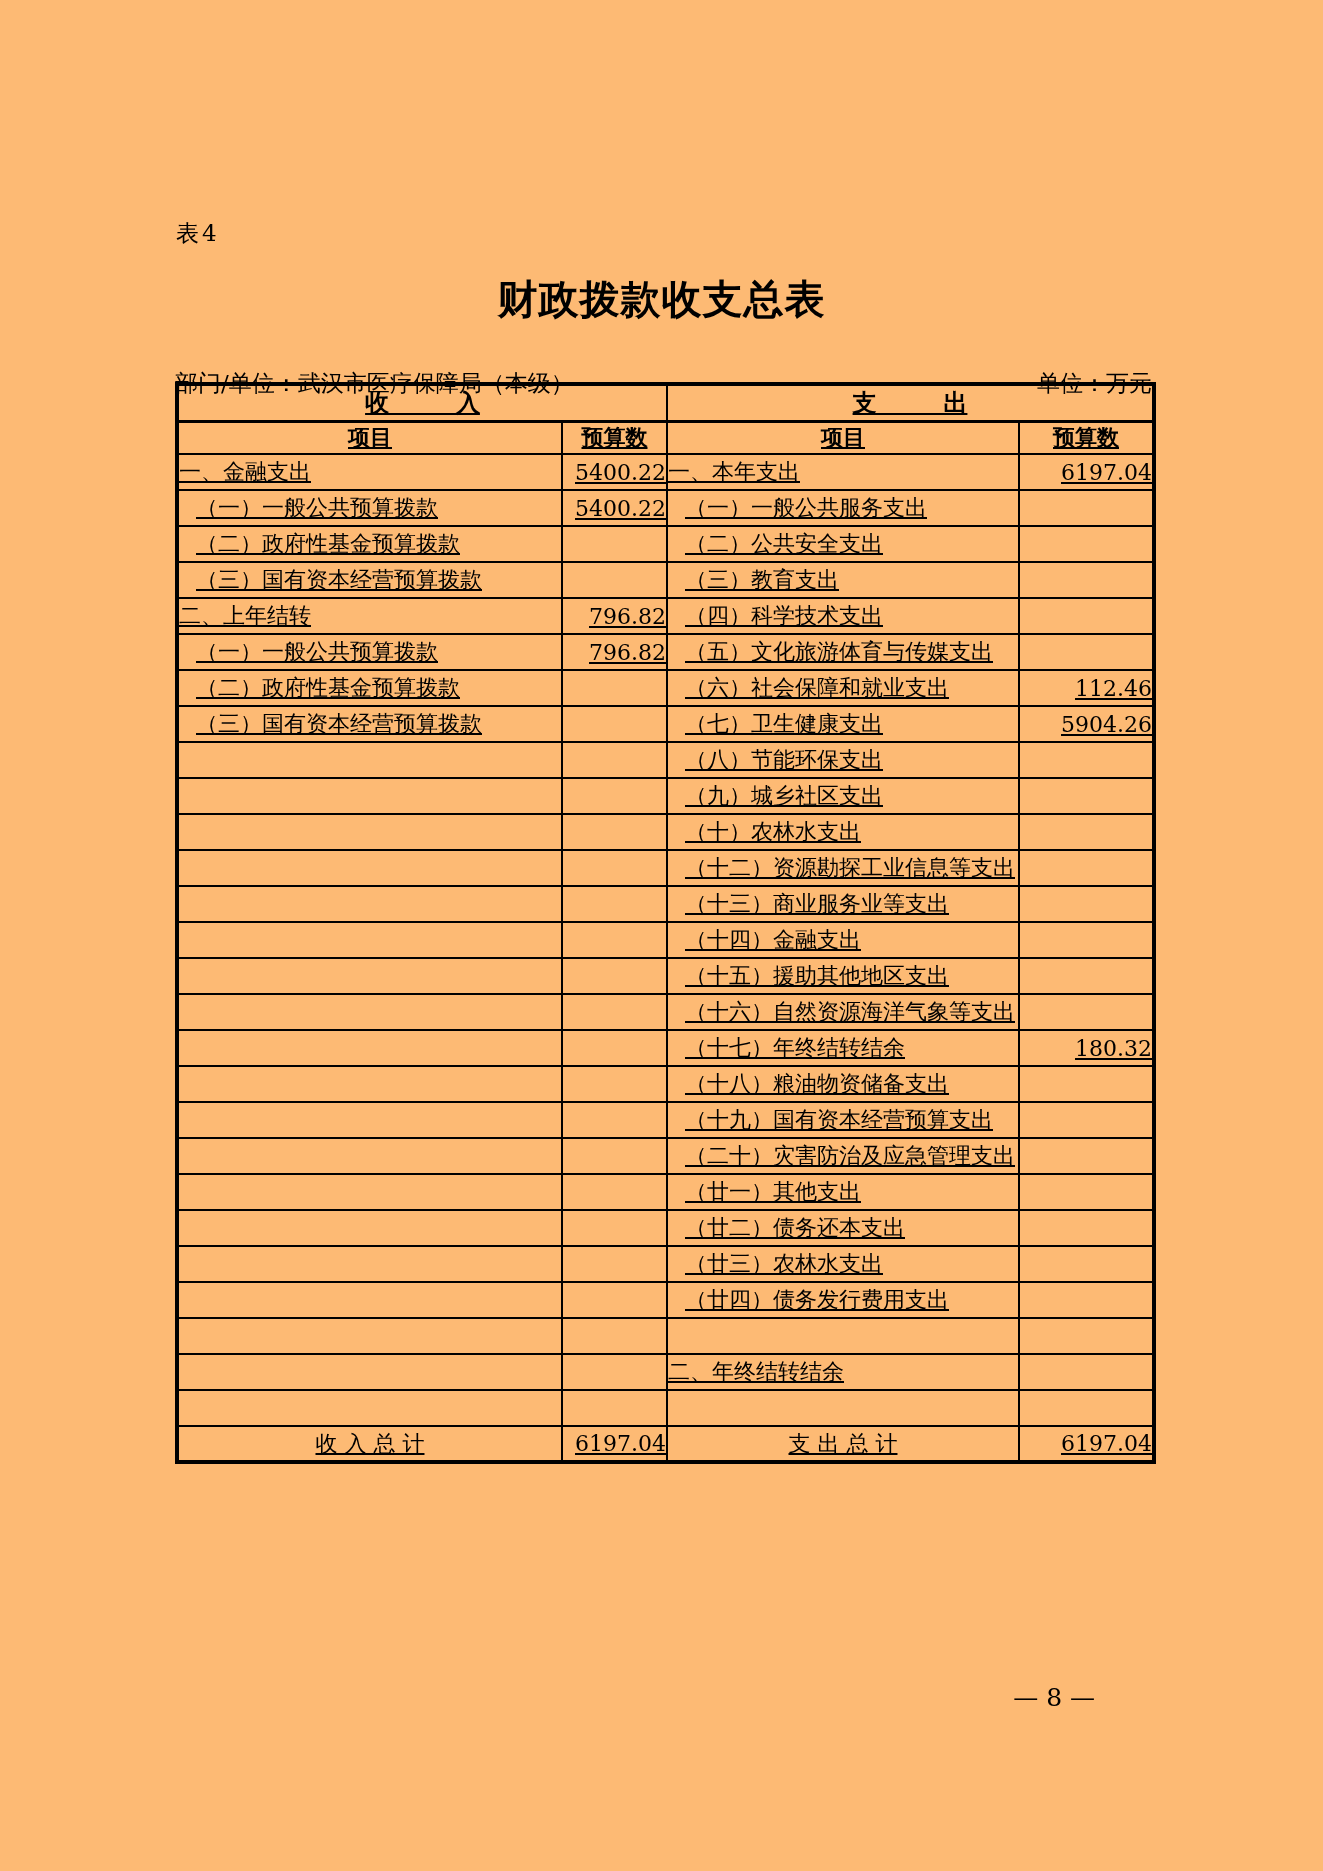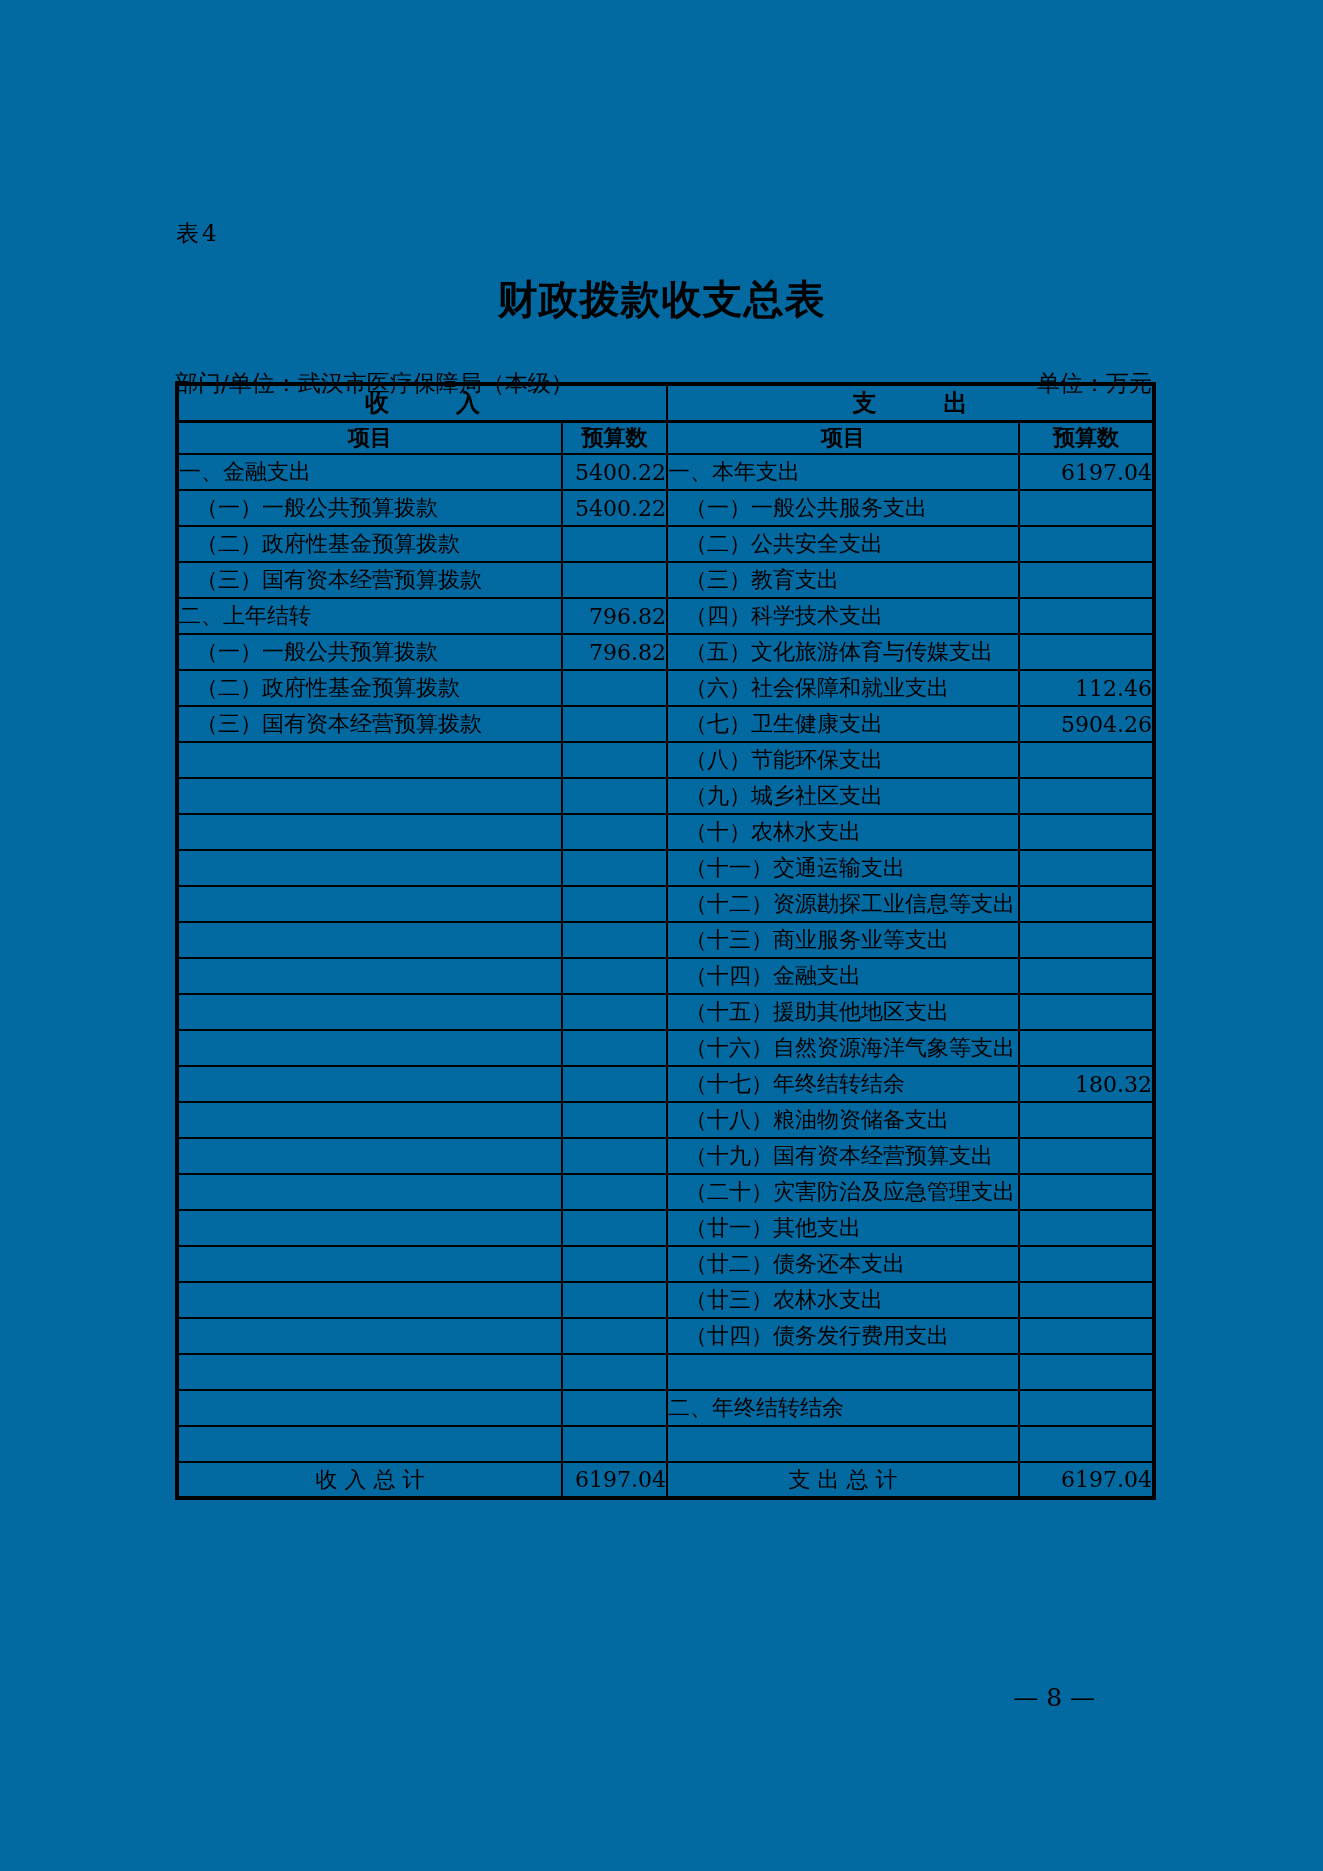--- a/index.html
+++ b/index.html
@@ -1,21 +1,21 @@
 <!DOCTYPE html>
 <html><head>
 <meta charset="utf-8">
 <style>
   html, body { margin: 0; padding: 0; background: #888; }
   .page {
     position: relative;
     width: 1323px;
     height: 1871px;
     margin: 0 auto;
-    background: #0369a1;
+    background: #fdba74;
     color: #000;
     font-family: "DejaVu Serif", "Liberation Serif", serif;
     overflow: hidden;
   }
   .table-label {
     position: absolute;
     left: 176px;
     top: 218px;
     font-size: 23px;
     letter-spacing: 3px;
@@ -42,20 +42,21 @@
     margin-top: 23px;
   }
   table.budget-table {
     position: absolute;
     left: 175px;
     top: 382px;
     width: 977px;
     border-collapse: collapse;
     table-layout: fixed;
     font-size: 22px;
+    text-decoration: underline;
   }
   table.budget-table td, table.budget-table th {
     border: 2px solid #000;
     padding: 0;
     overflow: hidden;
     white-space: nowrap;
     font-weight: normal;
     vertical-align: middle;
   }
   
@@ -175,26 +176,20 @@
         </tr>
         <tr>
           <td class="item-cell"></td>
           <td class="num-cell"></td>
           <td class="item-cell half-divider sub">（十）农林水支出</td>
           <td class="num-cell"></td>
         </tr>
         <tr>
           <td class="item-cell"></td>
           <td class="num-cell"></td>
-          <td class="item-cell half-divider sub">（十一）交通运输支出</td>
-          <td class="num-cell"></td>
-        </tr>
-        <tr>
-          <td class="item-cell"></td>
-          <td class="num-cell"></td>
           <td class="item-cell half-divider sub">（十二）资源勘探工业信息等支出</td>
           <td class="num-cell"></td>
         </tr>
         <tr>
           <td class="item-cell"></td>
           <td class="num-cell"></td>
           <td class="item-cell half-divider sub">（十三）商业服务业等支出</td>
           <td class="num-cell"></td>
         </tr>
         <tr>

